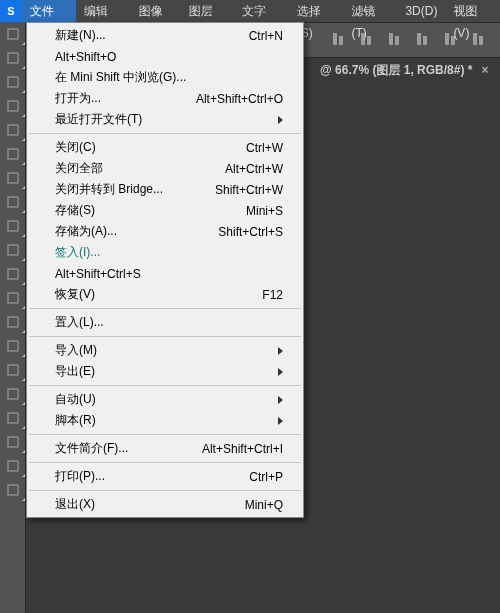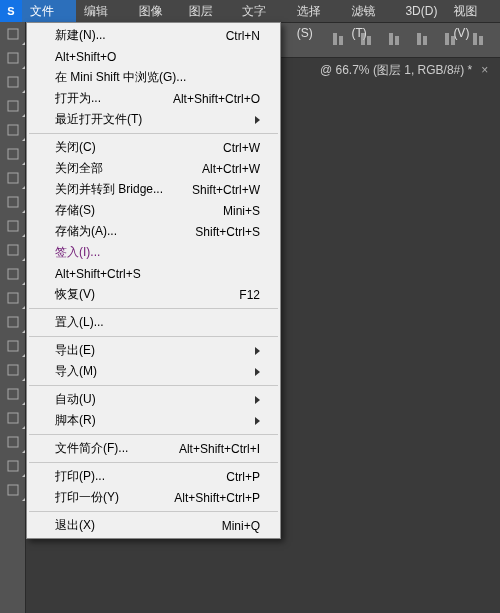--- a/index.html
+++ b/index.html
@@ -4,29 +4,29 @@
 <style>
   * { margin: 0; padding: 0; box-sizing: border-box; font-family: "Microsoft YaHei", sans-serif; font-size: 12px; }
   body { background: #3f3f3f; width: 500px; height: 613px; overflow: hidden; color: #c8c8c8; }
   .app-logo { position: absolute; left: 0; top: 0; width: 22px; height: 22px; display: flex; align-items: center; justify-content: center; background: #1473e6; color: #fff; font-weight: bold; font-size: 11px; }
   .menu-bar { height: 22px; background: #464646; display: flex; padding-left: 22px; }
   .menu-bar-item { padding: 0 8px; height: 22px; line-height: 22px; color: #ddd; cursor: pointer; }
   .menu-bar-item.active { background: #2c6fbb; color: #fff; }
   .toolbar { height: 36px; background: #535353; border-top: 1px solid #2a2a2a; border-bottom: 1px solid #2a2a2a; display: flex; align-items: center; padding-left: 330px; gap: 10px; }
   .tool-icon { width: 18px; height: 16px; opacity: 0.7; }
   .tabs-row { height: 24px; background: #3a3a3a; display: flex; align-items: center; padding-left: 320px; }
-  .doc-tab { color: #ccc; font-size: 11px; }
+  .doc-tab { color: #ccc; font-size: 11px; font-weight: bold; }
   .close-x { margin-left: 6px; cursor: pointer; color: #aaa; }
   .left-tools { position: absolute; left: 0; top: 22px; bottom: 0; width: 26px; background: #535353; border-right: 1px solid #2a2a2a; display: flex; flex-direction: column; }
   .left-tool { width: 26px; height: 24px; display: flex; align-items: center; justify-content: center; position: relative; cursor: pointer; }
   .left-tool .tri { position: absolute; right: 1px; bottom: 1px; width: 0; height: 0; border-left: 3px solid transparent; border-bottom: 3px solid #ccc; }
   .canvas { position: absolute; left: 26px; top: 82px; right: 0; bottom: 0; background: #3a3a3a; }
-  .dropdown { position: absolute; left: 26px; top: 22px; width: 255px; background: #f0f0f0; color: #000; border: 1px solid #888; box-shadow: 3px 3px 6px rgba(0,0,0,0.5); padding: 2px 0; }
+  .dropdown { position: absolute; left: 26px; top: 22px; width: 278px; background: #f0f0f0; color: #000; border: 1px solid #888; box-shadow: 3px 3px 6px rgba(0,0,0,0.5); padding: 2px 0; }
   .menu-row { display: flex; justify-content: space-between; align-items: center; padding: 3px 20px 3px 28px; height: 21px; cursor: default; }
-  .menu-row.disabled { color: #701a75; }
+  .menu-row.disabled { color: #0f766e; }
   .menu-sep { height: 1px; background: #c8c8c8; margin: 3px 2px; }
   .submenu-arrow { width: 0; height: 0; border-top: 4px solid transparent; border-bottom: 4px solid transparent; border-left: 5px solid #333; margin-left: auto; }
 </style>
 </head>
 <body>
 
 <div class="app-logo">S</div>
 
 <div class="menu-bar" id="menu-bar">
     <div class="menu-bar-item active">文件(F)</div>
@@ -248,25 +248,25 @@
     <div class="menu-row">
       <span>恢复(V)</span>
       <span>F12</span>
     </div>
     <div class="menu-sep"></div>
     <div class="menu-row">
       <span>置入(L)...</span>
     </div>
     <div class="menu-sep"></div>
     <div class="menu-row">
+      <span>导入(M)</span>
+      <span class="submenu-arrow"></span>
+    </div>
+    <div class="menu-row">
       <span>导出(E)</span>
-      <span class="submenu-arrow"></span>
-    </div>
-    <div class="menu-row">
-      <span>导入(M)</span>
       <span class="submenu-arrow"></span>
     </div>
     <div class="menu-sep"></div>
     <div class="menu-row">
       <span>自动(U)</span>
       <span class="submenu-arrow"></span>
     </div>
     <div class="menu-row">
       <span>脚本(R)</span>
       <span class="submenu-arrow"></span>
@@ -274,22 +274,18 @@
     <div class="menu-sep"></div>
     <div class="menu-row">
       <span>文件简介(F)...</span>
       <span>Alt+Shift+Ctrl+I</span>
     </div>
     <div class="menu-sep"></div>
     <div class="menu-row">
       <span>打印(P)...</span>
       <span>Ctrl+P</span>
     </div>
-    <div class="menu-row">
-      <span>打印一份(Y)</span>
-      <span>Alt+Shift+Ctrl+P</span>
-    </div>
     <div class="menu-sep"></div>
     <div class="menu-row">
       <span>退出(X)</span>
       <span>Mini+Q</span>
     </div>
   </div>
 
 </body></html>

